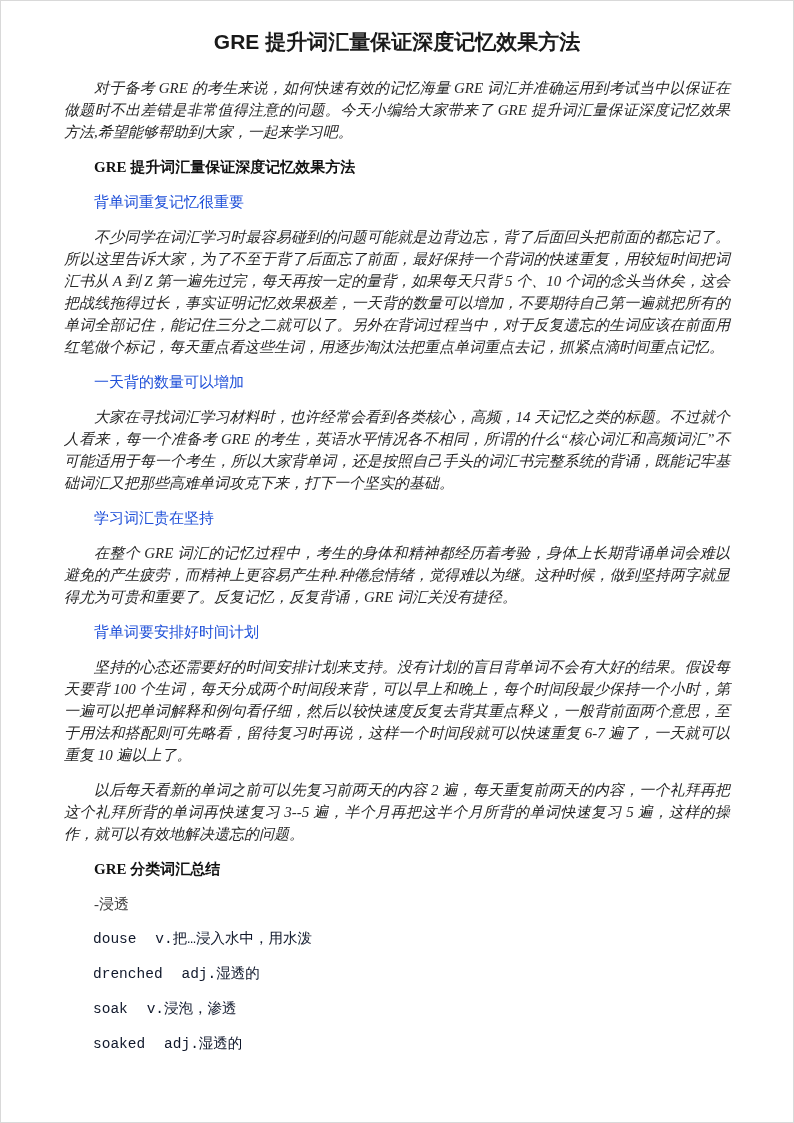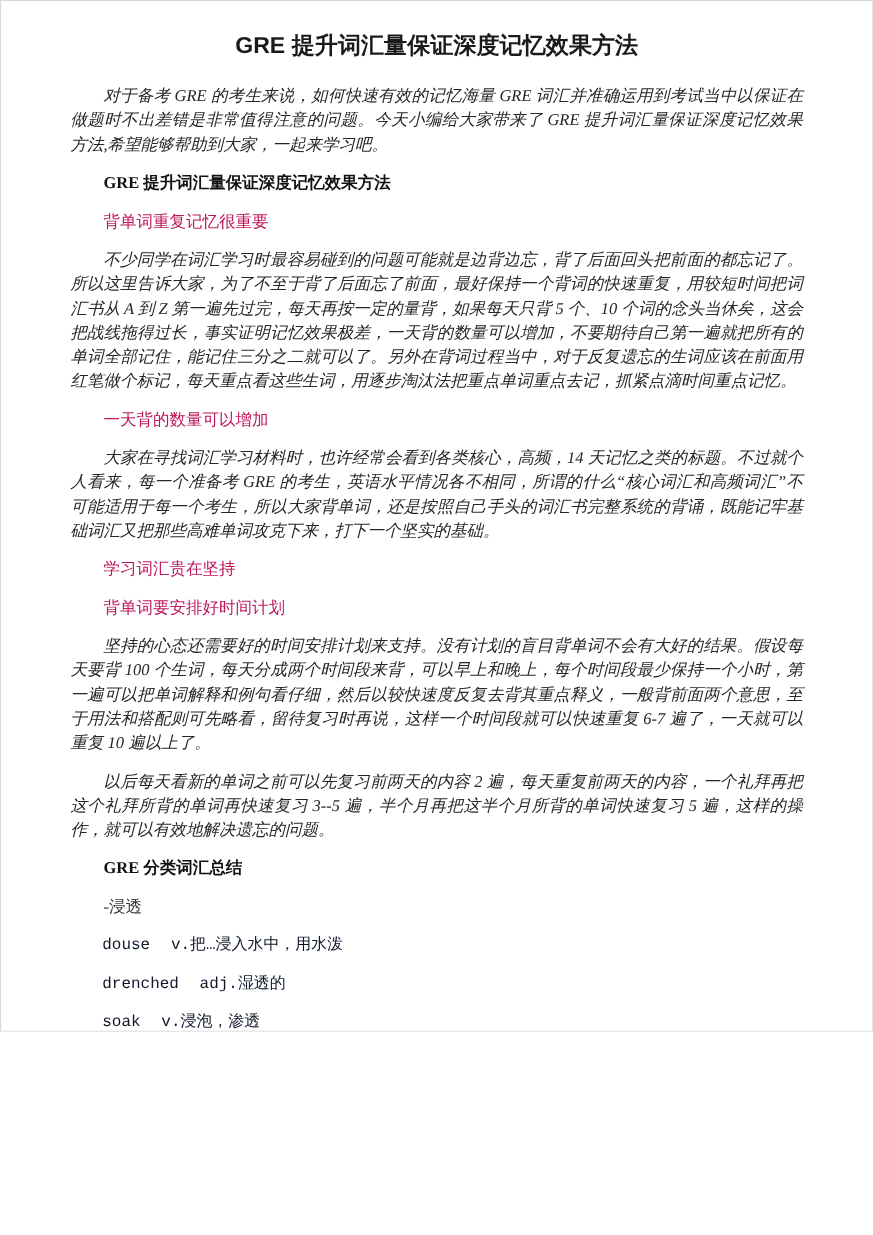--- a/index.html
+++ b/index.html
@@ -3,21 +3,21 @@
 <meta charset="utf-8">
 <style>
   html, body {
     margin: 0;
     padding: 0;
     background: #ffffff;
   }
   .doc-page {
     position: relative;
     width: 794px;
-    height: 938px;
+    height: 1123px;
     box-sizing: border-box;
     margin: 0;
     background: #ffffff;
     border: 1px solid #d9d9d9;
     padding: 26px 63px 0 63px;
     overflow: hidden;
     font-family: "Liberation Serif", "DejaVu Serif", serif;
     color: #262626;
   }
   .doc-title {
@@ -35,21 +35,21 @@
     text-align: justify;
     text-indent: 2em;
     margin: 0 0 13px 0;
     font-style: italic;
   }
   .sub-heading {
     font-size: 15px;
     line-height: 22px;
     text-indent: 2em;
     margin: 0 0 13px 0;
-    color: #be185d;
+    color: #1d4ed8;
   }
   .sub-heading.bold {
     font-weight: bold;
     color: #111111;
   }
   .vocab-group {
     font-size: 15px;
     line-height: 22px;
     text-indent: 2em;
     margin: 0 0 13px 0;
@@ -78,20 +78,21 @@
 
   <p class="sub-heading bold">GRE 提升词汇量保证深度记忆效果方法</p>
 
   <p class="sub-heading">背单词重复记忆很重要</p>
   <p class="para">不少同学在词汇学习时最容易碰到的问题可能就是边背边忘，背了后面回头把前面的都忘记了。所以这里告诉大家，为了不至于背了后面忘了前面，最好保持一个背词的快速重复，用较短时间把词汇书从 A 到 Z 第一遍先过完，每天再按一定的量背，如果每天只背 5 个、10 个词的念头当休矣，这会把战线拖得过长，事实证明记忆效果极差，一天背的数量可以增加，不要期待自己第一遍就把所有的单词全部记住，能记住三分之二就可以了。另外在背词过程当中，对于反复遗忘的生词应该在前面用红笔做个标记，每天重点看这些生词，用逐步淘汰法把重点单词重点去记，抓紧点滴时间重点记忆。</p>
 
   <p class="sub-heading">一天背的数量可以增加</p>
   <p class="para">大家在寻找词汇学习材料时，也许经常会看到各类核心，高频，14 天记忆之类的标题。不过就个人看来，每一个准备考 GRE 的考生，英语水平情况各不相同，所谓的什么“核心词汇和高频词汇”不可能适用于每一个考生，所以大家背单词，还是按照自己手头的词汇书完整系统的背诵，既能记牢基础词汇又把那些高难单词攻克下来，打下一个坚实的基础。</p>
 
   <p class="sub-heading">学习词汇贵在坚持</p>
+  <p class="para">在整个 GRE 词汇的记忆过程中，考生的身体和精神都经历着考验，身体上长期背诵单词会难以避免的产生疲劳，而精神上更容易产生种.种倦怠情绪，觉得难以为继。这种时候，做到坚持两字就显得尤为可贵和重要了。反复记忆，反复背诵，GRE 词汇关没有捷径。</p>
 
   <p class="sub-heading">背单词要安排好时间计划</p>
   <p class="para">坚持的心态还需要好的时间安排计划来支持。没有计划的盲目背单词不会有大好的结果。假设每天要背 100 个生词，每天分成两个时间段来背，可以早上和晚上，每个时间段最少保持一个小时，第一遍可以把单词解释和例句看仔细，然后以较快速度反复去背其重点释义，一般背前面两个意思，至于用法和搭配则可先略看，留待复习时再说，这样一个时间段就可以快速重复 6-7 遍了，一天就可以重复 10 遍以上了。</p>
   <p class="para">以后每天看新的单词之前可以先复习前两天的内容 2 遍，每天重复前两天的内容，一个礼拜再把这个礼拜所背的单词再快速复习 3--5 遍，半个月再把这半个月所背的单词快速复习 5 遍，这样的操作，就可以有效地解决遗忘的问题。</p>
 
   <p class="sub-heading bold">GRE 分类词汇总结</p>
 
   <p class="vocab-group">-浸透</p>
 
   <p class="vocab-entry">

